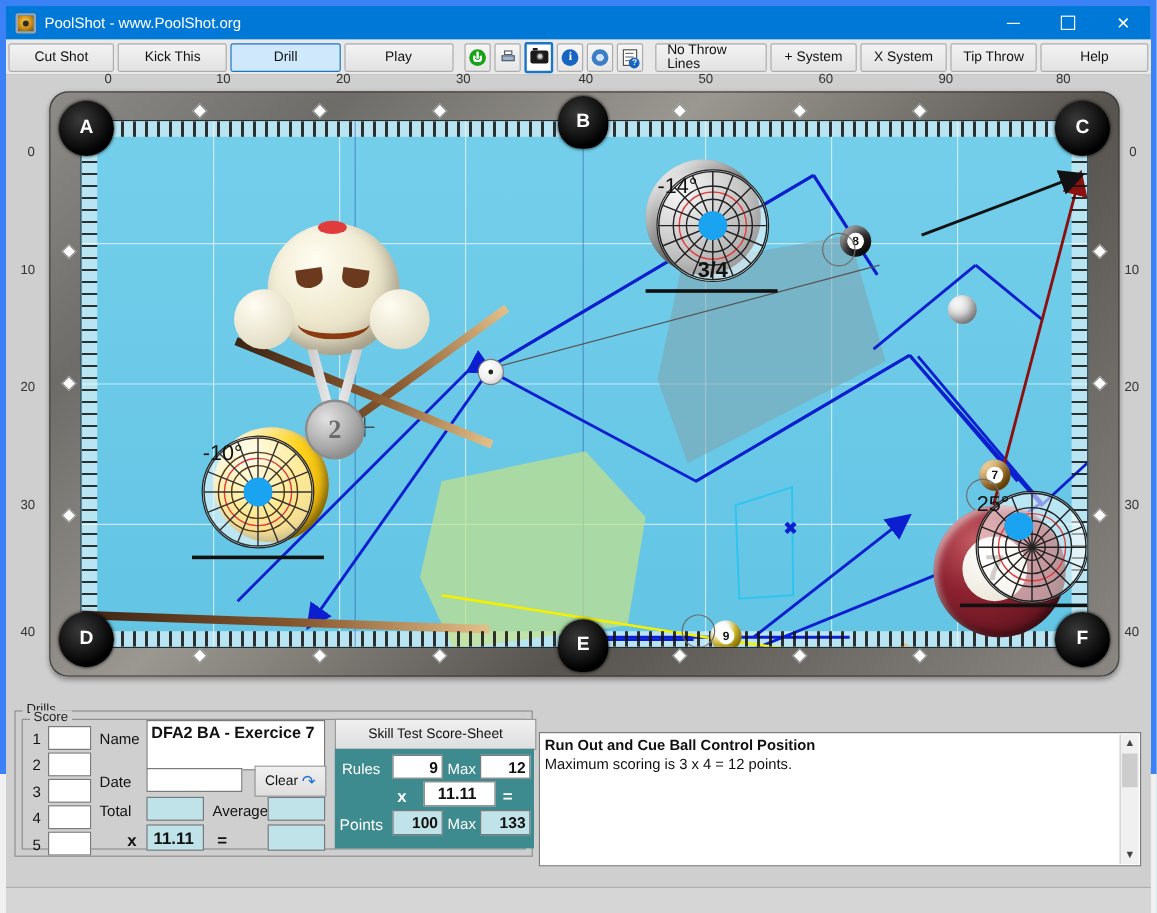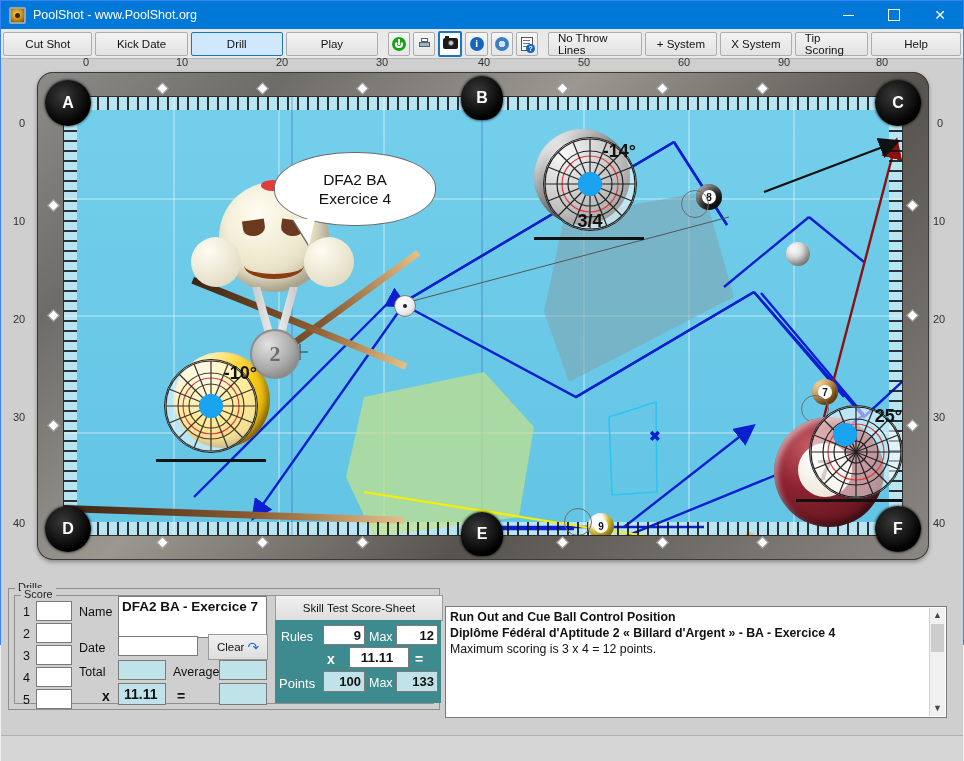--- a/index.html
+++ b/index.html
@@ -2,21 +2,21 @@
 <html><head>
 <meta charset="utf-8">
 <style>
   html,body{margin:0;padding:0;}
   body{
     width:964px;height:761px;overflow:hidden;
     font-family:"Liberation Sans",sans-serif;
     background:#f0f0f0;
   }
   .app{position:relative;width:964px;height:645px;background:#fef9c3;
-       border:1px solid #3b82f6;box-sizing:border-box;}
+       border:5px solid #3b82f6;box-sizing:border-box;}
 
   
   .titlebar{height:28px;background:#0078d7;display:flex;align-items:center;
             color:#fff;font-size:12.5px;}
   .tb-icon{width:17px;height:17px;margin:0 7px 0 8px;border-radius:2px;
            background:radial-gradient(circle at 45% 40%,#ffd24a 0%,#c98a12 55%,#6b4a06 100%);
            border:2px solid #9aa4ad;box-sizing:border-box;position:relative;}
   .tb-icon:before{content:"";position:absolute;left:4px;top:4px;width:5px;height:5px;
            border-radius:50%;background:#2b2b2b;}
   .tb-title{flex:1;}
@@ -107,21 +107,21 @@
   .bubble{position:absolute;background:#fff;border:1.5px solid #6b6b6b;border-radius:48%;
         display:flex;flex-direction:column;align-items:center;justify-content:center;
         font-size:15.5px;color:#111;line-height:1.25;}
   .bubble .tail{position:absolute;left:18px;bottom:-20px;width:0;height:0;
         border-left:16px solid transparent;border-right:6px solid transparent;
         border-top:26px solid #fff;filter:drop-shadow(-1px 1px 0 #6b6b6b);}
 
   .spinner{position:absolute;border-radius:50%;background:rgba(255,255,255,.55);
         border:1.5px solid #222;}
   .spinner .dot{position:absolute;width:26%;height:26%;border-radius:50%;background:#19a3f0;}
-  .spinner .deg{position:absolute;width:100%;text-align:right;font-size:18px;font-weight:bold;color:#111;}
+  .spinner .deg{position:absolute;width:100%;text-align:left;font-size:18px;font-weight:normal;color:#111;}
   .spinner .frac{position:absolute;width:100%;text-align:center;font-size:18px;font-weight:bold;color:#111;}
   .underbar{position:absolute;height:3px;background:#111;}
 
   
   .bottom{position:absolute;left:0;right:0;top:567px;height:194px;background:#cfcfcf;}
   .grp{position:absolute;border:1px solid #8f8f8f;}
   .grplabel{position:absolute;background:#cfcfcf;font-size:11px;color:#222;padding:0 3px;}
   .lbl{position:absolute;font-size:12.5px;color:#111;}
   .fld{position:absolute;background:#fff;border:1px solid #7a7a7a;box-sizing:border-box;}
   .fld.cy{background:#bfe3e8;}
@@ -155,21 +155,21 @@
           <span class="max"></span>
         </div>
       <div class="wbtn close">
           <span>✕</span>
         </div>
     </div>
   </div>
 
   <div class="toolbar">
     <div class="tbtn wide" style="width:95px">Cut Shot</div>
-    <div class="tbtn wide">Kick Date</div>
+    <div class="tbtn wide">Kick This</div>
     <div class="tbtn wide active">Drill</div>
     <div class="tbtn wide">Play</div>
     <div class="sep"></div>
     <div class="ibtn">
         <span class="ic-power"></span>
       </div>
     <div class="ibtn">
         <span class="ic-print">
           <i></i>
           <b></b>
@@ -187,21 +187,21 @@
     <div class="ibtn">
         <span class="ic-doc">
           <i></i>
           <b>?</b>
         </span>
       </div>
     <div class="sep"></div>
     <div class="tbtn sys">No Throw Lines</div>
     <div class="tbtn sys">+ System</div>
     <div class="tbtn sys">X System</div>
-    <div class="tbtn sys">Tip Scoring</div>
+    <div class="tbtn sys">Tip Throw</div>
     <div class="tbtn sys" style="min-width:70px">Help</div>
   </div>
 
   <div class="tablewrap">
 
     <div class="ruler-num" style="left:82px;top:-3px">0</div>
     <div class="ruler-num" style="left:175px;top:-3px">10</div>
     <div class="ruler-num" style="left:275px;top:-3px">20</div>
     <div class="ruler-num" style="left:375px;top:-3px">30</div>
     <div class="ruler-num" style="left:477px;top:-3px">40</div>
@@ -407,25 +407,20 @@
         <div style="position:absolute;left:188px;top:190px;width:46px;height:50px;
              background:linear-gradient(90deg,#c9c9c9,#efefef,#b5b5b5);clip-path:polygon(0 0,18% 0,48% 100%,30% 100%);"></div>
         <div style="position:absolute;left:188px;top:190px;width:46px;height:50px;
              background:linear-gradient(90deg,#b5b5b5,#efefef,#c9c9c9);clip-path:polygon(82% 0,100% 0,70% 100%,52% 100%);"></div>
         <div style="position:absolute;left:186px;top:232px;width:50px;height:50px;border-radius:50%;
              background:radial-gradient(circle at 35% 30%,#e2e2e2 0%,#a9a9a9 55%,#6f6f6f 100%);
              border:2px solid #8d8d8d;box-sizing:border-box;display:flex;align-items:center;
              justify-content:center;font-size:22px;font-weight:bold;color:#6b6b6b;
              font-family:'Liberation Serif',serif">2</div>
 
-        <div class="bubble" style="left:210px;top:55px;width:160px;height:72px">
-          <div>DFA2 BA</div>
-          <div>Exercice 4</div>
-          <div class="tail"></div>
-        </div>
 
         <div class="spinner" style="left:479px;top:40px;width:92px;height:92px">
           <svg width="92" height="92" style="position:absolute;left:0;top:0">
             <g stroke="#222" stroke-width="1.2" fill="none">
               <circle cx="46" cy="46" r="45"></circle>
                 <circle cx="46" cy="46" r="33"></circle>
               <circle cx="46" cy="46" r="22"></circle>
                 <circle cx="46" cy="46" r="11"></circle>
               <circle cx="46" cy="46" r="28" stroke="#e03c3c"></circle>
               <line x1="1" y1="46" x2="91" y2="46"></line>
@@ -568,21 +563,20 @@
     <div class="lbl" style="left:278px;top:108px;color:#fff;font-size:13px">Points</div>
     <div class="fld cy" style="left:322px;top:103px;width:42px;height:21px"></div>
     <div class="fldtext" style="left:322px;top:106px;width:38px;text-align:right">100</div>
     <div class="lbl" style="left:368px;top:108px;color:#fff;font-size:12.5px">Max</div>
     <div class="fld cy" style="left:395px;top:103px;width:42px;height:21px"></div>
     <div class="fldtext" style="left:395px;top:106px;width:38px;text-align:right">133</div>
 
     <div class="rte" style="left:444px;top:38px;width:502px;height:112px">
       <div style="width:478px">
         <div style="font-weight:bold">Run Out and Cue Ball Control Position</div>
-        <div style="font-weight:bold">Diplôme Fédéral d'Aptitude 2 « Billard d'Argent » - BA - Exercice 4</div>
         <div>Maximum scoring is 3 x 4 = 12 points.</div>
       </div>
       <div class="sbar">
         <div class="sarrow" style="top:0">▲</div>
         <div style="position:absolute;left:1px;right:1px;top:16px;height:28px;background:#cdcdcd"></div>
         <div class="sarrow" style="bottom:0">▼</div>
       </div>
     </div>
 
     <div class="statusbar"></div>

